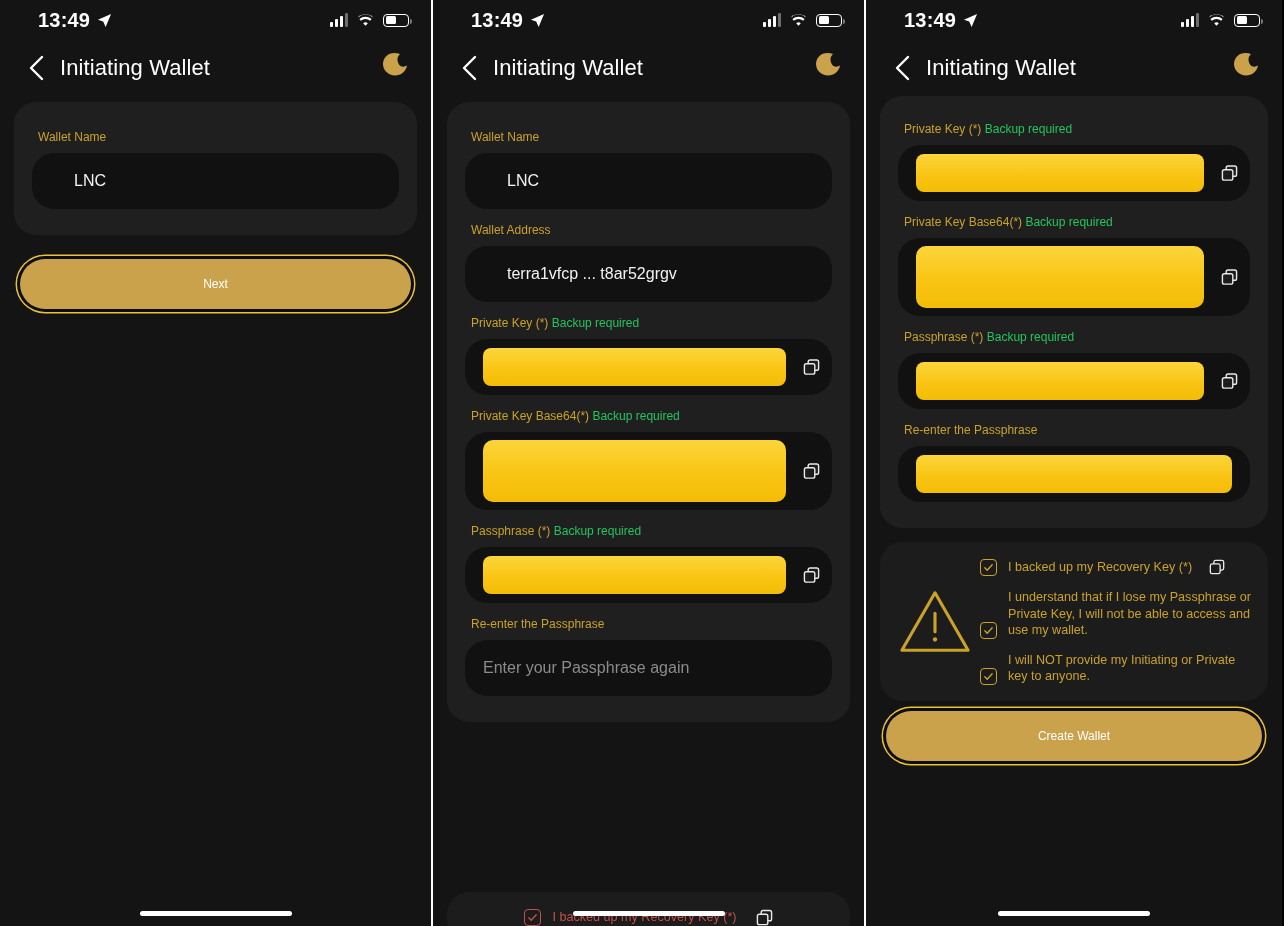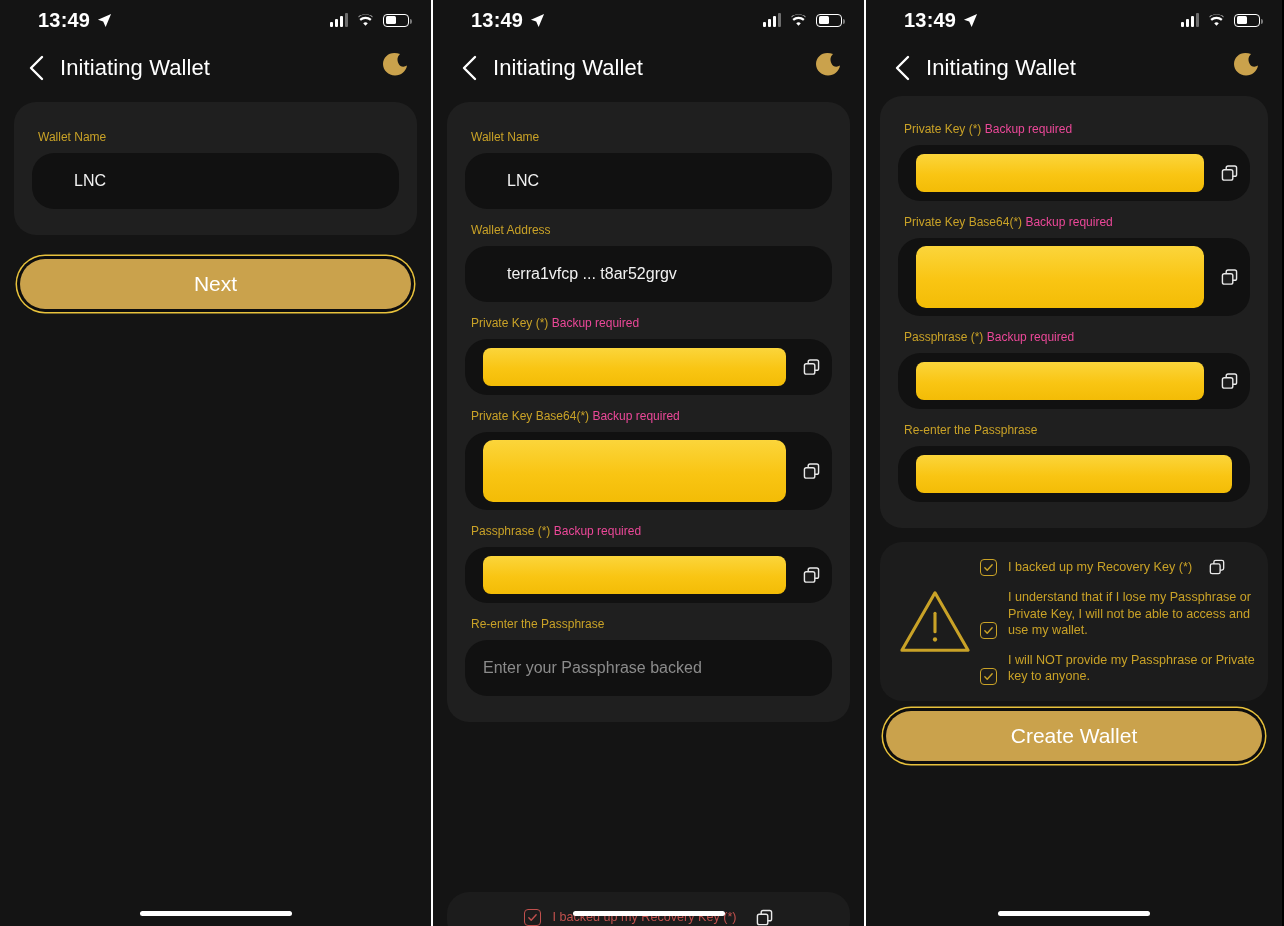--- a/index.html
+++ b/index.html
@@ -67,21 +67,21 @@
   .card {
     background: #1f1f1f;
     border-radius: 22px;
     padding: 18px 18px 22px;
     margin: 0 0 14px 0;
   }
   .field { margin-bottom: 4px; }
   .flabel {
     font-size: 12px; color: #c9a227; padding: 10px 6px 9px 6px; display:block;
   }
-  .flabel .req { color: #ec4899; }
+  .flabel .req { color: #22c55e; }
   .input {
     position: relative;
     background: #111111;
     border-radius: 22px;
     min-height: 56px;
     display: flex; align-items: center;
     padding: 0 18px;
   }
   .input .val { color: #f2f2f2; font-size: 16px; margin-left: 24px; }
   .input .ph { color: #8b8b8b; font-size: 16px; }
@@ -94,21 +94,21 @@
   .redact.tall { height: 62px; border-radius: 10px; }
   .input.with-copy { padding-right: 46px; }
   .copy-ico { position: absolute; right: 12px; top: 50%; transform: translateY(-50%); }
 
   
   .btn-wrap { padding: 4px 2px; }
   .btn {
     display:flex; align-items:center; justify-content:center;
     height: 50px; border-radius: 25px;
     background: #caa24c;
-    color: #ffffff; font-size: 21px;
+    color: #ffffff; font-size: 12px;
     box-shadow: 0 0 0 3px #0d0d0d, 0 0 0 4.5px #e8c23c;
     margin: 6px 4px;
   }
 
   
   .agree-card {
     background: #1c1c1c; border-radius: 22px;
     display: flex; align-items: center; gap: 6px;
     padding: 16px 12px 16px 16px;
   }
@@ -283,21 +283,21 @@
             <svg class="copy-ico" width="17" height="17" viewBox="0 0 18 18">
                 <rect x="5.5" y="1.5" width="11" height="11" rx="2" fill="#1c1c1c" stroke="#e9e9e9" stroke-width="1.5"></rect>
                 <rect x="1.5" y="5.5" width="11" height="11" rx="2" fill="#1c1c1c" stroke="#e9e9e9" stroke-width="1.5"></rect>
               </svg>
           </div>
         </div>
 
         <div class="field">
           <span class="flabel">Re-enter the Passphrase</span>
           <div class="input">
-            <span class="ph">Enter your Passphrase backed</span>
+            <span class="ph">Enter your Passphrase again</span>
           </div>
         </div>
 
       </div>
 
       <div class="p2-foot">
         <div class="agree-row center">
           <span class="cbox red">
               <svg width="11" height="11" viewBox="0 0 12 12">
                 <path d="M2 6.3 4.6 9 10 3" stroke="#c0504d" stroke-width="1.5" fill="none" stroke-linecap="round" stroke-linejoin="round"></path>
@@ -426,21 +426,21 @@
               </span>
             <span class="agree-txt">I understand that if I lose my Passphrase or Private Key, I will not be able to access and use my wallet.</span>
           </div>
 
           <div class="agree-row">
             <span class="cbox" style="margin-top:5px">
                 <svg width="11" height="11" viewBox="0 0 12 12">
                   <path d="M2 6.3 4.6 9 10 3" stroke="#c9a227" stroke-width="1.5" fill="none" stroke-linecap="round" stroke-linejoin="round"></path>
                 </svg>
               </span>
-            <span class="agree-txt">I will NOT provide my Passphrase or Private key to anyone.</span>
+            <span class="agree-txt">I will NOT provide my Initiating or Private key to anyone.</span>
           </div>
 
         </div>
       </div>
 
       <div class="btn-wrap">
         <div class="btn">Create Wallet</div>
       </div>
     </div>
 

